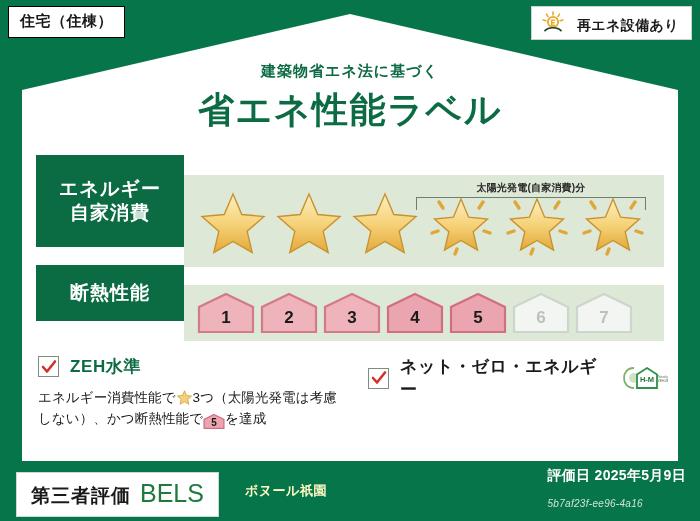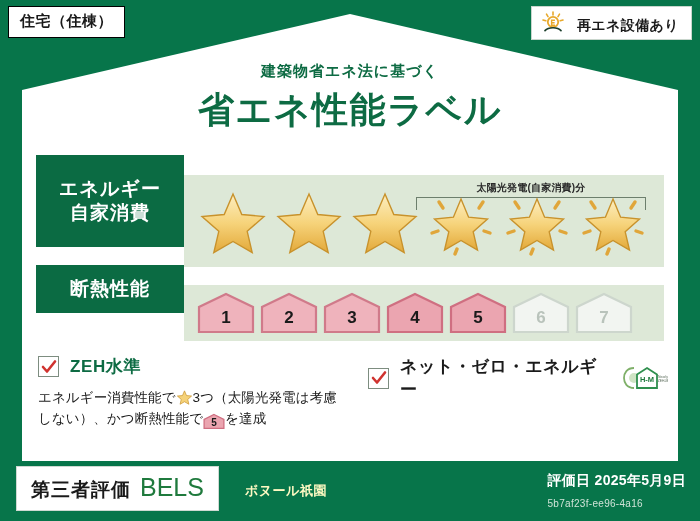--- a/index.html
+++ b/index.html
@@ -76,21 +76,21 @@
     background: #0b6b43;
     color: #ffffff;
     font-size: 19px; font-weight: bold;
     letter-spacing: 1px; line-height: 1.25;
     width: 148px;
     display: flex; flex-direction: column;
     align-items: center; justify-content: center;
     text-align: center;
   }
   #energy-row .row-label { height: 92px; }
-  #insul-row  .row-label { height: 48px; }
+  #insul-row  .row-label { height: 56px; }
 
   .row-panel {
     background: #dde8d7;
     display: flex; align-items: center;
     padding-left: 12px;
     margin-top: 20px;
   }
   #energy-row .row-panel { width: 480px; height: 92px; position: relative; }
   #insul-row  .row-panel { width: 480px; height: 56px; gap: 3px; }
 
@@ -154,39 +154,39 @@
   .inline-star { display:inline-block; width:17px; height:17px; vertical-align:-3px; }
   .inline-house{ display:inline-block; width:22px; height:17px; vertical-align:-3px; position:relative; }
   .inline-house svg { position:absolute; left:0; top:0; width:22px; height:17px; }
   .inline-house .n {
     position:relative; z-index:2; display:block; width:22px; text-align:center;
     font-size:10px; font-weight:bold; color:#1a1a1a; line-height:19px;
   }
 
   
   #bels-plate {
-    position: absolute; left: 16px; bottom: 10px;
+    position: absolute; left: 16px; bottom: 4px;
     background: #ffffff; border: 1px solid #cfd9d2;
     padding: 6px 14px 7px 14px;
     display: flex; align-items: baseline; gap: 9px;
     z-index: 6;
   }
   #bels-plate .third { font-size: 19px; font-weight: bold; color: #1a1a1a; letter-spacing: 1px; }
   #bels-plate .bels  { font-size: 25px; font-weight: normal; color: #1f7a3d; letter-spacing: 0px; }
   #building-name {
     position: absolute; left: 245px; bottom: 21px;
     font-size: 13px; font-weight: bold; color: #fef9c3; letter-spacing: .5px;
     z-index: 6;
   }
   #footer-right {
     position: absolute; right: 14px; bottom: 12px;
     text-align: left; z-index: 6;
   }
   #eval-date { font-size: 14px; font-weight: bold; color: #ffffff; letter-spacing: .3px; }
-  #eval-id   { font-size: 10px; color: #cfe3d7; letter-spacing: .3px; margin-top: 8px; }
+  #eval-id   { font-size: 10px; color: #cfe3d7; letter-spacing: .3px; margin-top: 13px; font-style: italic; }
 </style>
 </head>
 <body>
 
 <div id="label">
 
   <div id="body-shape"></div>
 
   <div id="house-type-tag">
     <span>住宅（住棟）</span>

